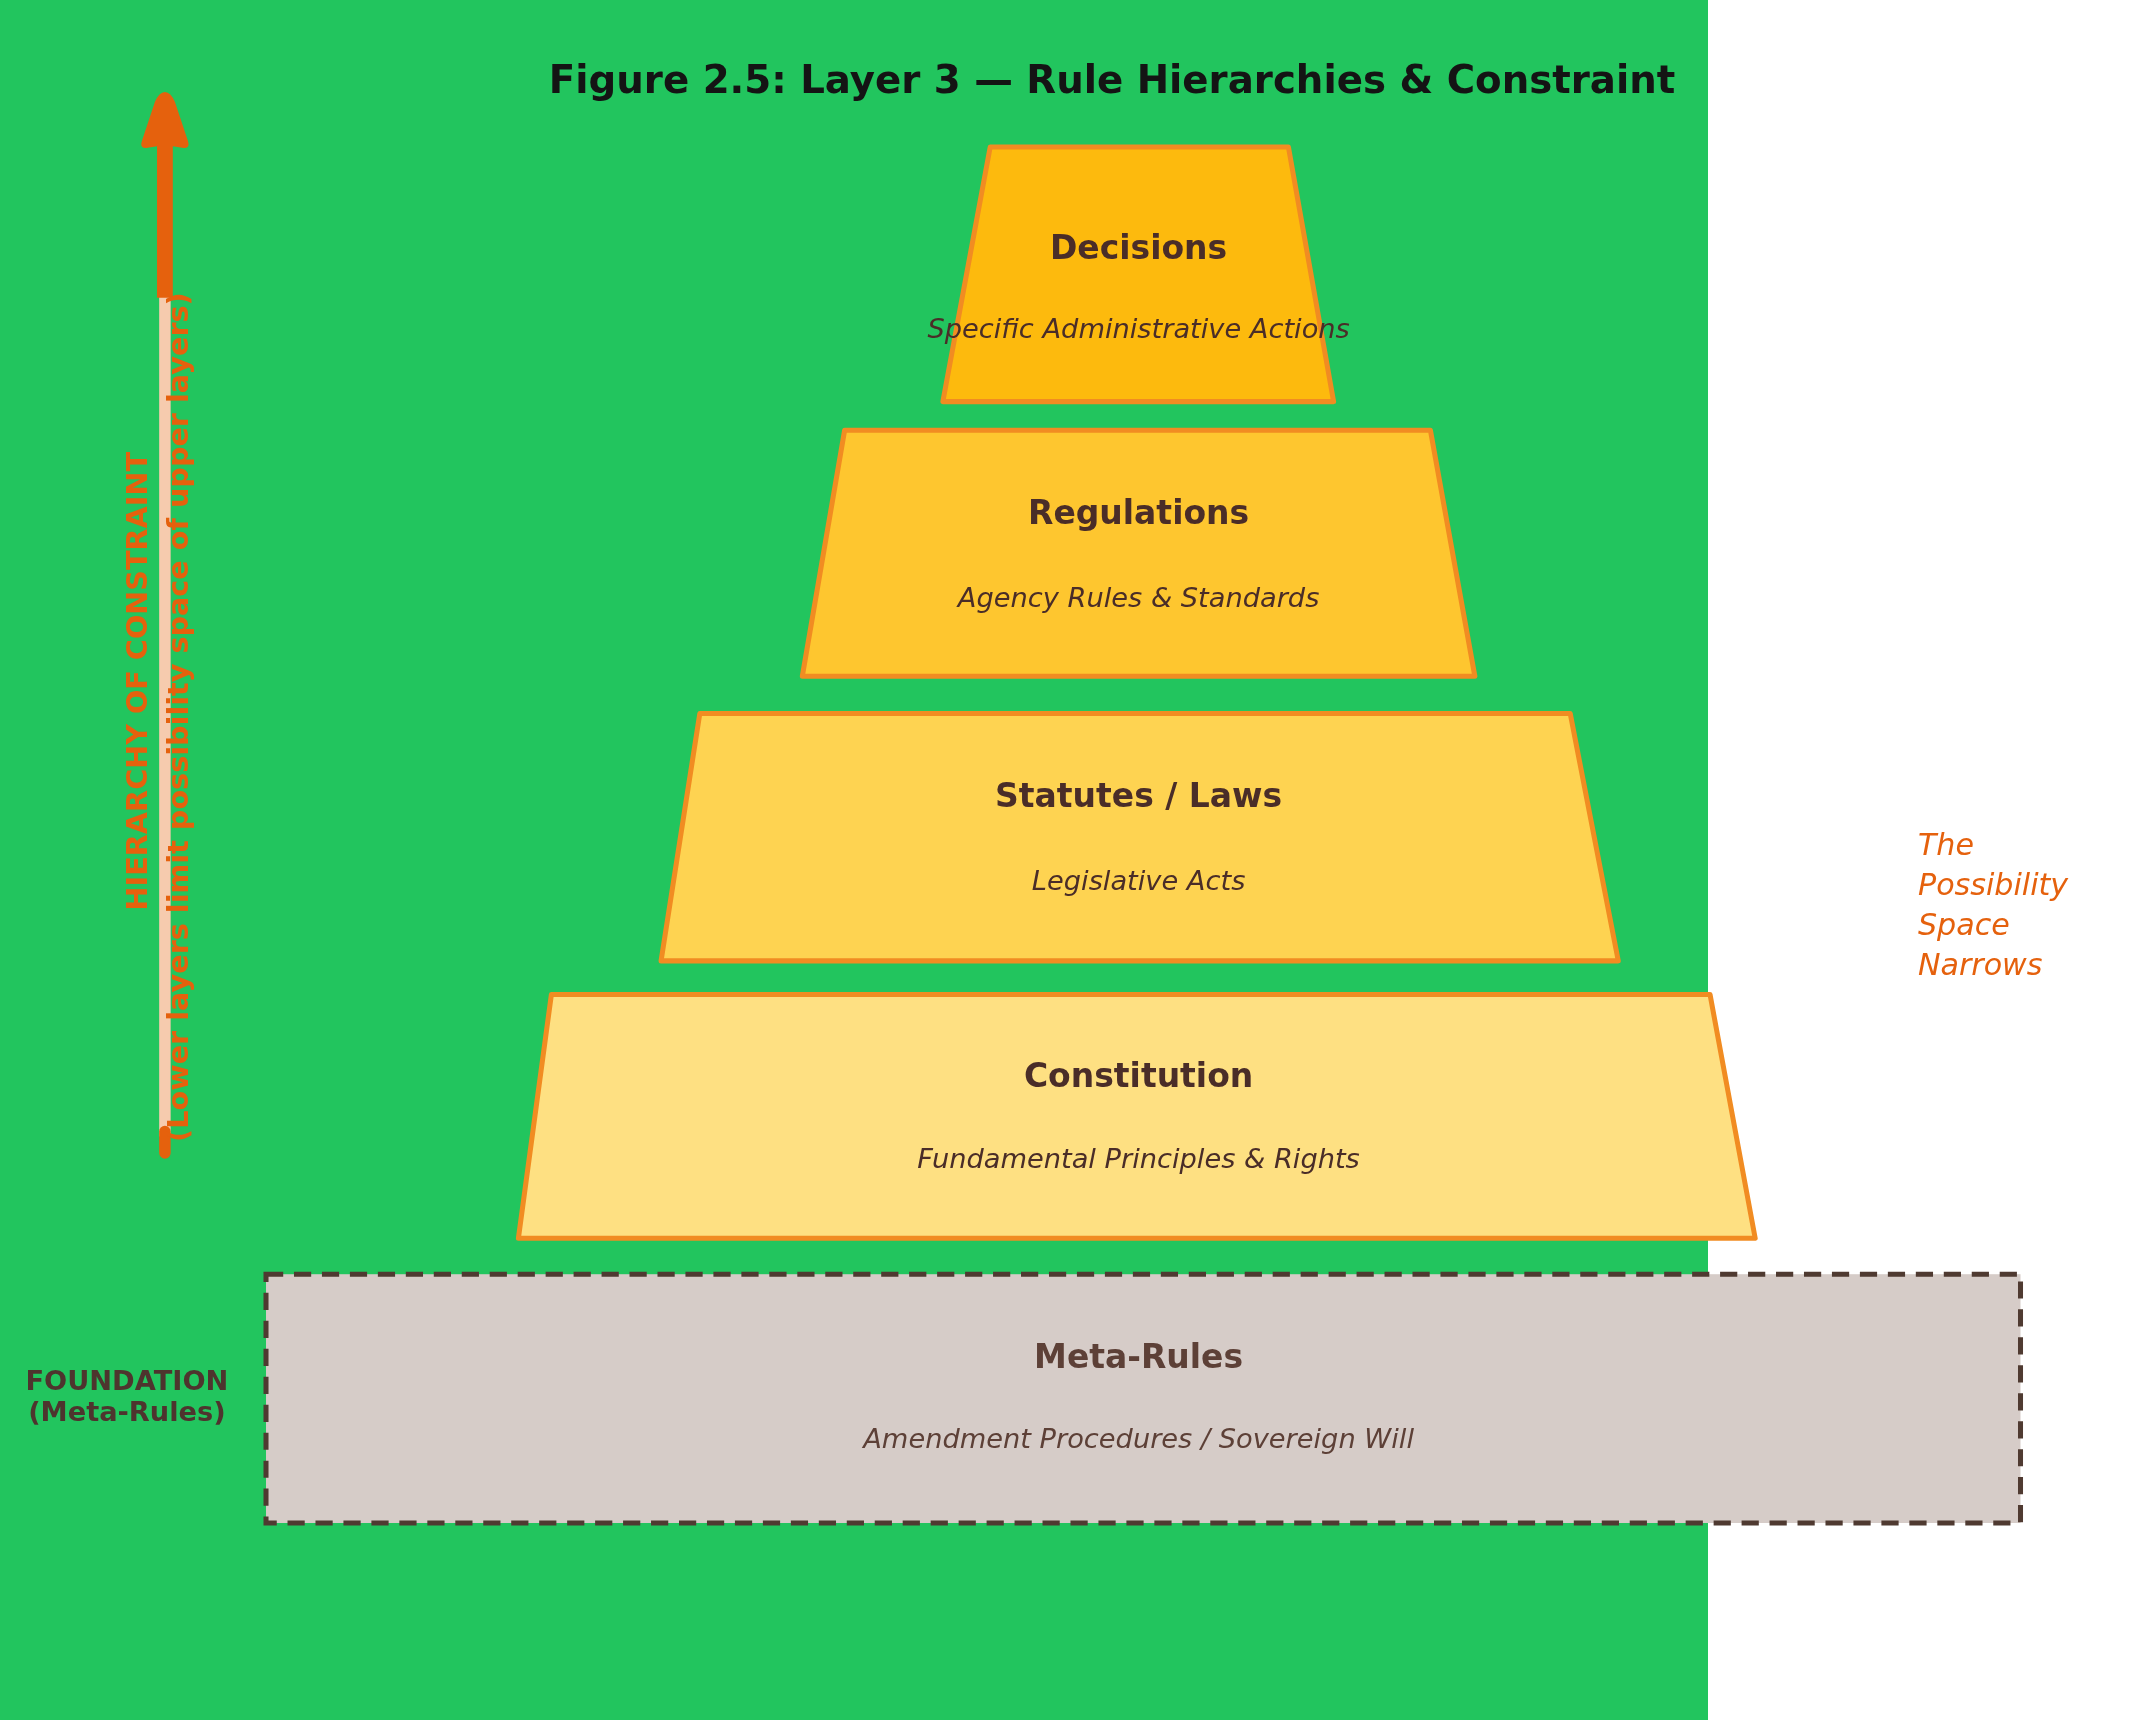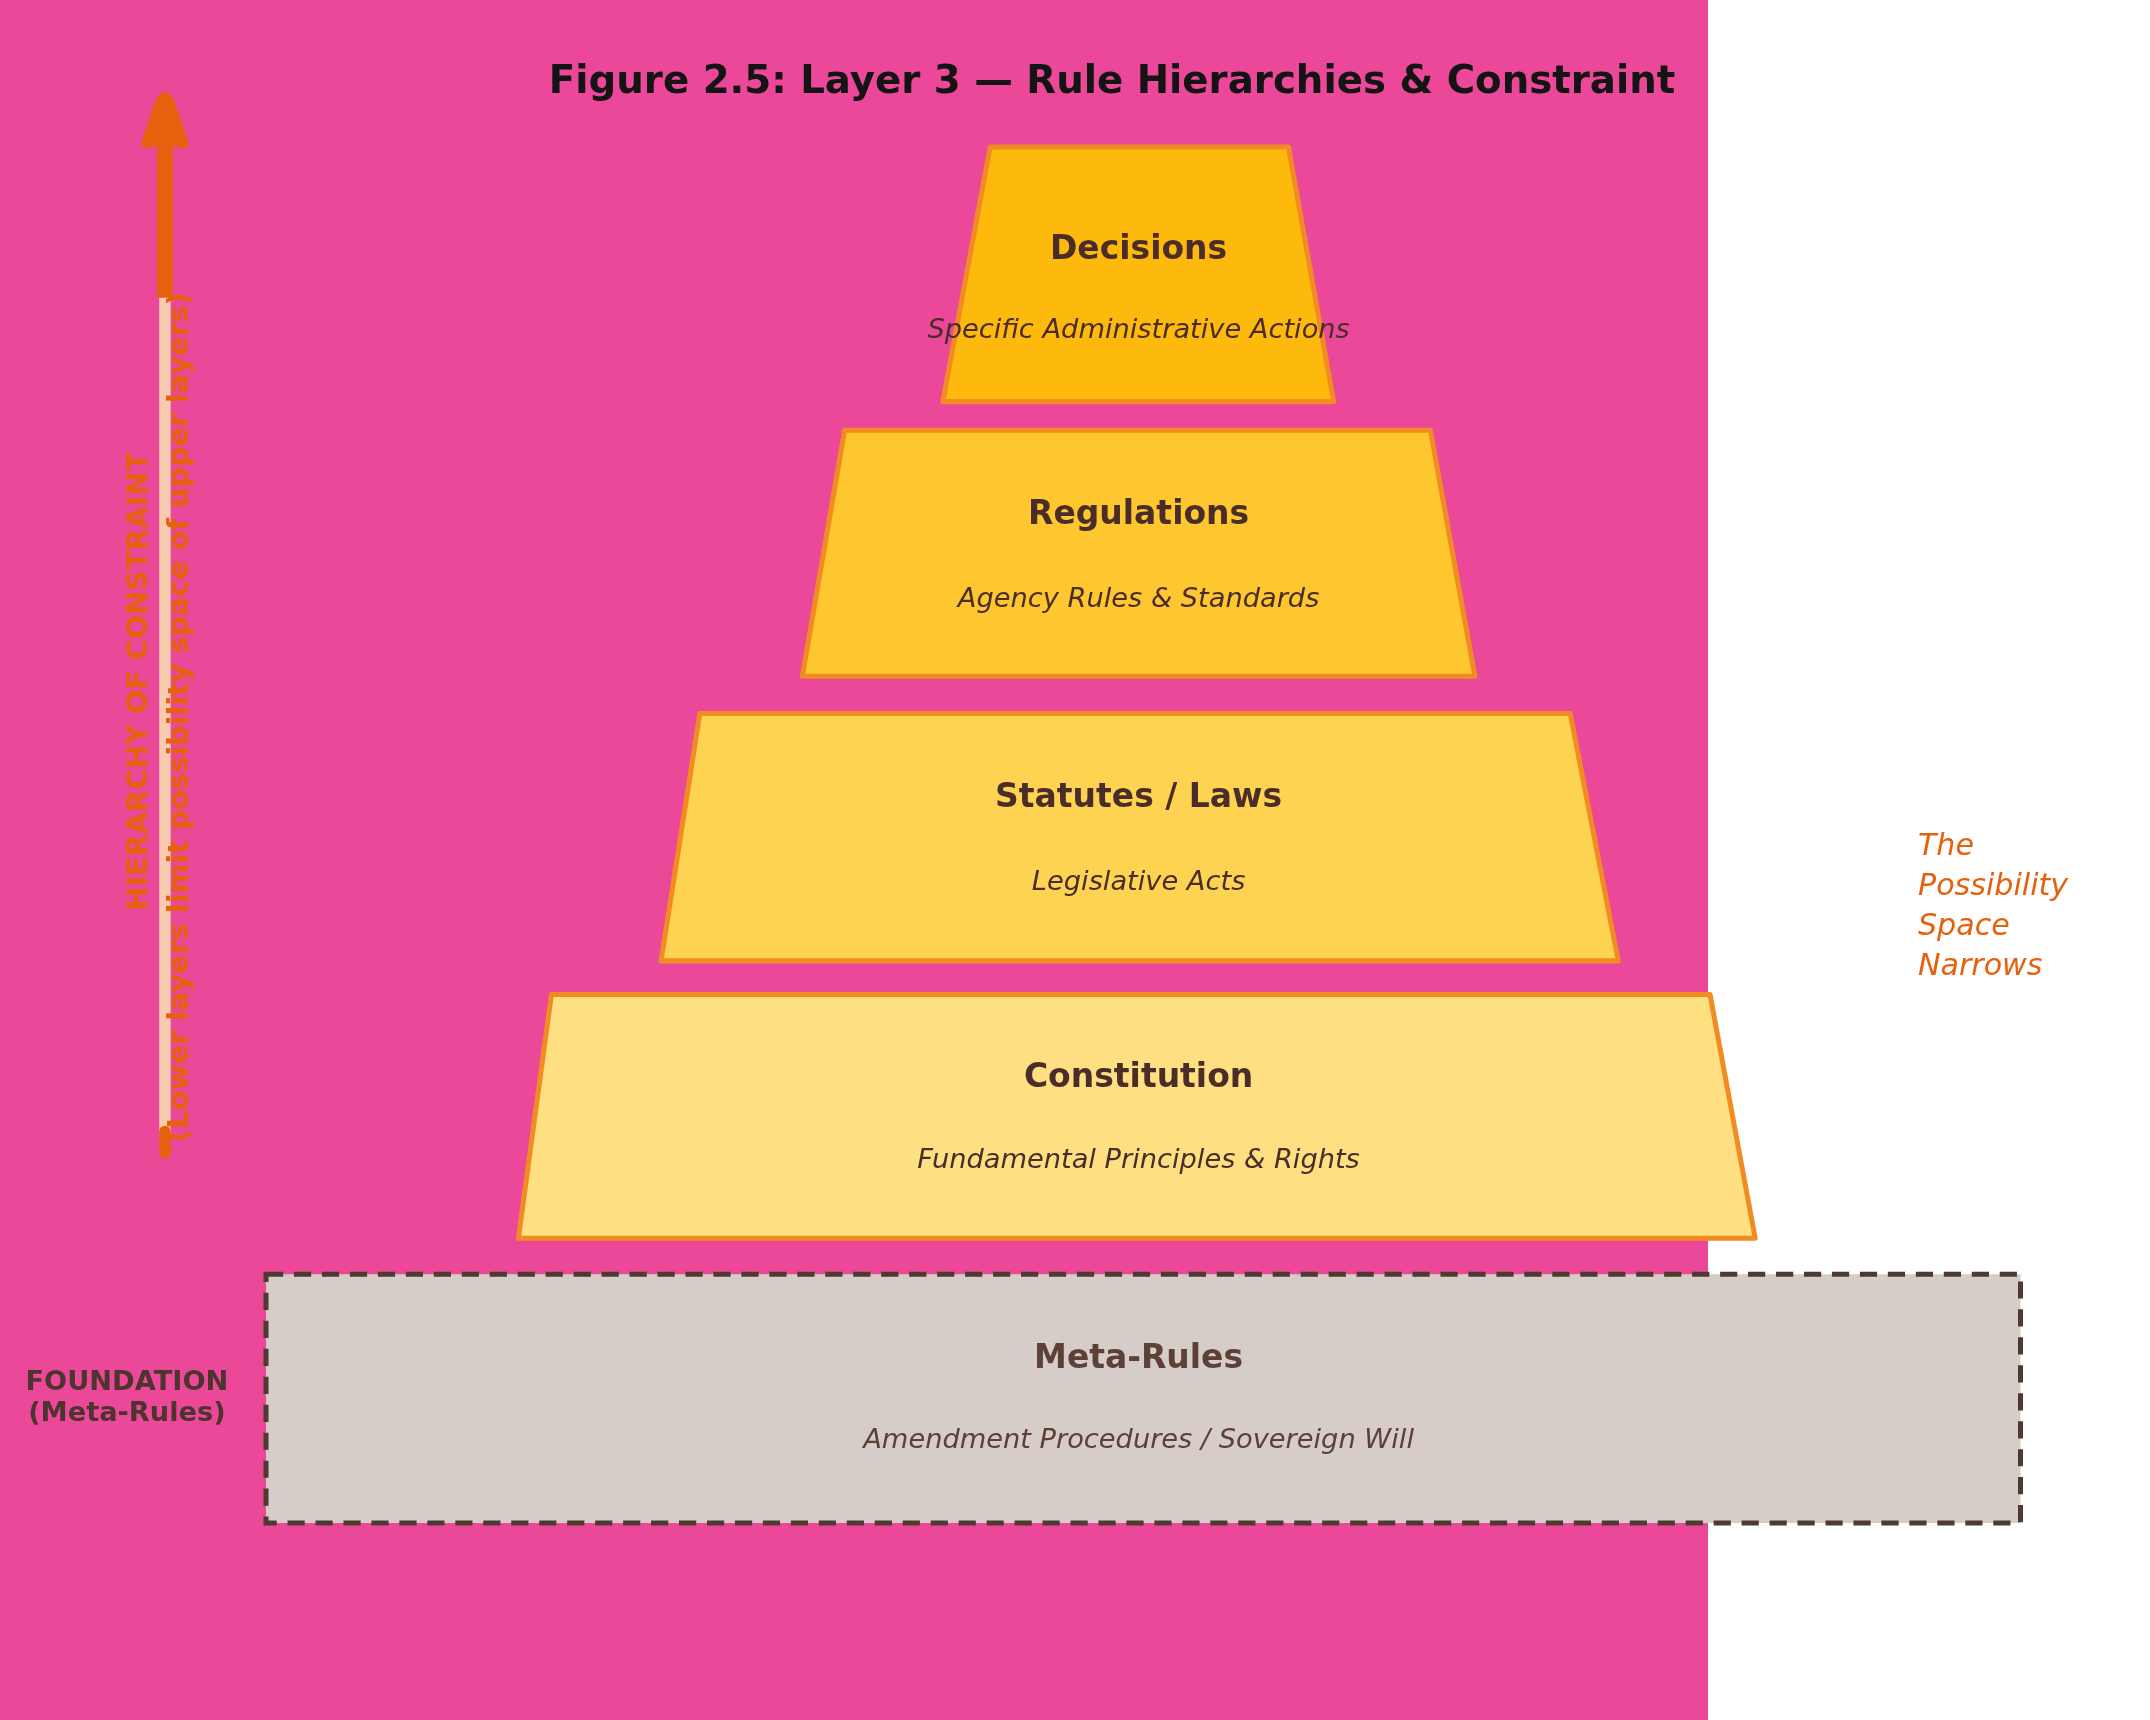--- a/index.html
+++ b/index.html
@@ -1,16 +1,16 @@
 <!DOCTYPE html>
 <html style="font-size:11.5px"><head>
 <meta charset="utf-8">
 <style>
   html, body { margin: 0; padding: 0; background: #ffffff; }
-  .canvas { position: relative; width: 1708px; height: 1721px; background: #ec4899; }
+  .canvas { position: relative; width: 1708px; height: 1721px; background: #22c55e; }
   svg { display: block; font-family: "DejaVu Sans", sans-serif; }
 
   .fig-title   { font-size: 54px; font-weight: bold; fill: #141414; }
   .layer-title { font-size: 46px; font-weight: bold; fill: #4A2D28; }
   .layer-sub   { font-size: 38px; font-style: italic; fill: #4A2D28; }
   .meta-title  { font-size: 46px; font-weight: bold; fill: #5D4037; }
   .meta-sub    { font-size: 38px; font-style: italic; fill: #5D4037; }
   .pyr         { stroke: #F18C22; stroke-width: 7px; stroke-linejoin: round; }
   .meta-rect   { stroke: #4F3A31; stroke-width: 7px; stroke-dasharray: 24 15; }
   .axis-text   { font-size: 40px; font-weight: bold; fill: #E5610D; }

